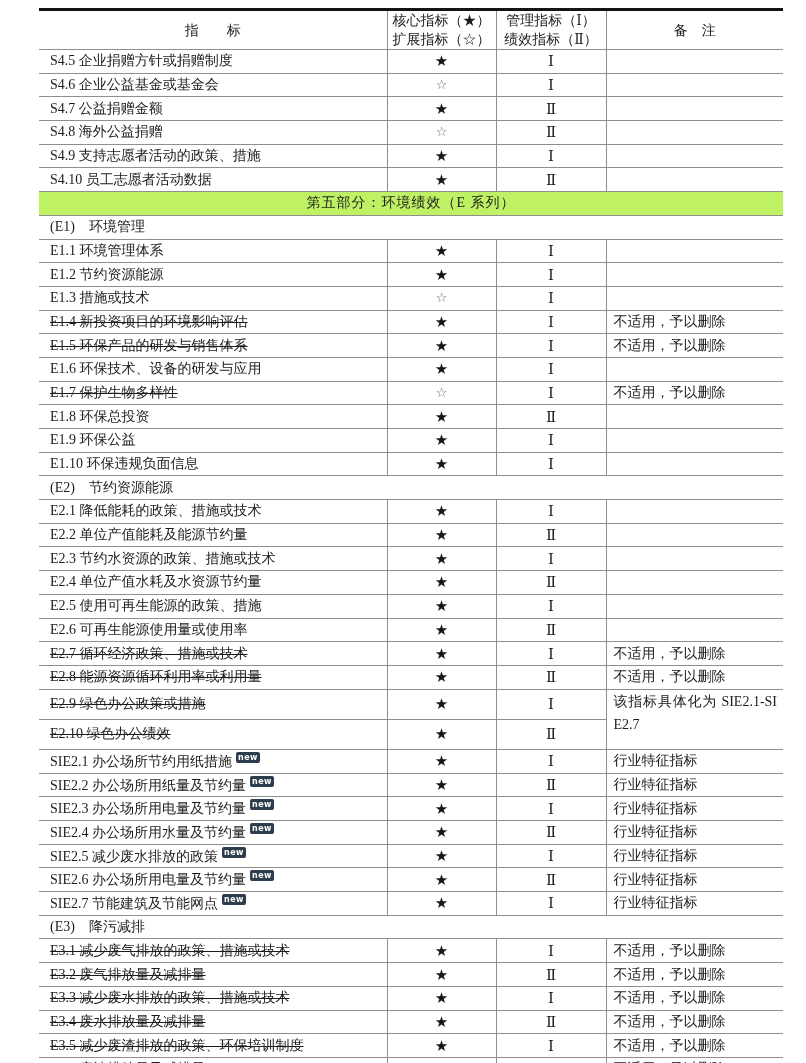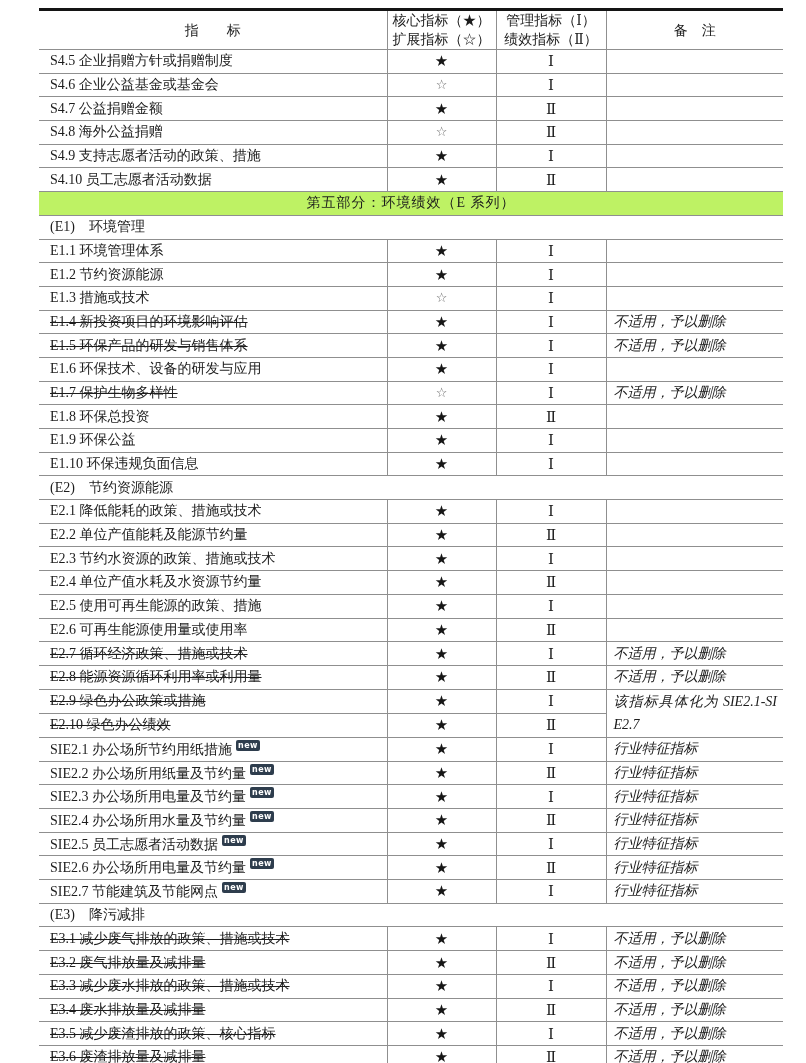--- a/index.html
+++ b/index.html
@@ -43,27 +43,27 @@
   tr.sub-row td { padding-left: 11px; text-align: left; }
   td.lblcell { padding-left: 11px; text-align: left; white-space: nowrap; }
   td.starcell { text-align: center; }
   .star-filled { color: #161616; font-size: 15px; }
   .star-outline { color: #6b6b6b; font-size: 13px; }
   td.levelcell {
     text-align: center;
     font-size: 15px;
     font-family: "Liberation Serif", "DejaVu Serif", serif;
   }
-  td.remarkcell { padding: 0 6px 0 7px; text-align: left; white-space: nowrap; font-style: italic; }
+  td.remarkcell { padding: 0 6px 0 7px; text-align: left; white-space: nowrap; }
   td.remark-merged {
     white-space: normal;
     word-break: break-all;
     text-align: justify;
     line-height: 23.7px;
-    padding: 0 6px 0 7px;
+    padding: 0 6px 12px 7px;
   }
   .strike { text-decoration: line-through; text-decoration-thickness: 1px; }
   .dashed-underline { border-bottom: 1px dashed #4a4a4a; padding-bottom: 12px; }
   .new-badge {
     display: inline-block;
     background: #2e3d4d;
     color: #ffffff;
     font-family: "DejaVu Sans", sans-serif;
     font-size: 8px;
     font-weight: bold;
@@ -287,21 +287,21 @@
           <td class="levelcell vr">Ⅰ</td>
           <td class="remarkcell">行业特征指标</td>
         </tr>
         <tr>
           <td class="lblcell vr"><span class="dashed-underline">SIE2.4 办公场所用水量及节约量</span><span class="new-badge">new</span></td>
           <td class="starcell vr"><span class="star-filled">★</span></td>
           <td class="levelcell vr">Ⅱ</td>
           <td class="remarkcell">行业特征指标</td>
         </tr>
         <tr>
-          <td class="lblcell vr"><span class="dashed-underline">SIE2.5 员工志愿者活动数据</span><span class="new-badge">new</span></td>
+          <td class="lblcell vr"><span class="dashed-underline">SIE2.5 减少废水排放的政策</span><span class="new-badge">new</span></td>
           <td class="starcell vr"><span class="star-filled">★</span></td>
           <td class="levelcell vr">Ⅰ</td>
           <td class="remarkcell">行业特征指标</td>
         </tr>
         <tr>
           <td class="lblcell vr"><span class="dashed-underline">SIE2.6 办公场所用电量及节约量</span><span class="new-badge">new</span></td>
           <td class="starcell vr"><span class="star-filled">★</span></td>
           <td class="levelcell vr">Ⅱ</td>
           <td class="remarkcell">行业特征指标</td>
         </tr>
@@ -332,21 +332,21 @@
           <td class="levelcell vr">Ⅰ</td>
           <td class="remarkcell">不适用，予以删除</td>
         </tr>
         <tr>
           <td class="lblcell vr"><span class="strike ">E3.4 废水排放量及减排量</span></td>
           <td class="starcell vr"><span class="star-filled">★</span></td>
           <td class="levelcell vr">Ⅱ</td>
           <td class="remarkcell">不适用，予以删除</td>
         </tr>
         <tr>
-          <td class="lblcell vr"><span class="strike ">E3.5 减少废渣排放的政策、核心指标</span></td>
+          <td class="lblcell vr"><span class="strike ">E3.5 减少废渣排放的政策、环保培训制度</span></td>
           <td class="starcell vr"><span class="star-filled">★</span></td>
           <td class="levelcell vr">Ⅰ</td>
           <td class="remarkcell">不适用，予以删除</td>
         </tr>
         <tr>
           <td class="lblcell vr"><span class="strike ">E3.6 废渣排放量及减排量</span></td>
           <td class="starcell vr"><span class="star-filled">★</span></td>
           <td class="levelcell vr">Ⅱ</td>
           <td class="remarkcell">不适用，予以删除</td>
         </tr>

